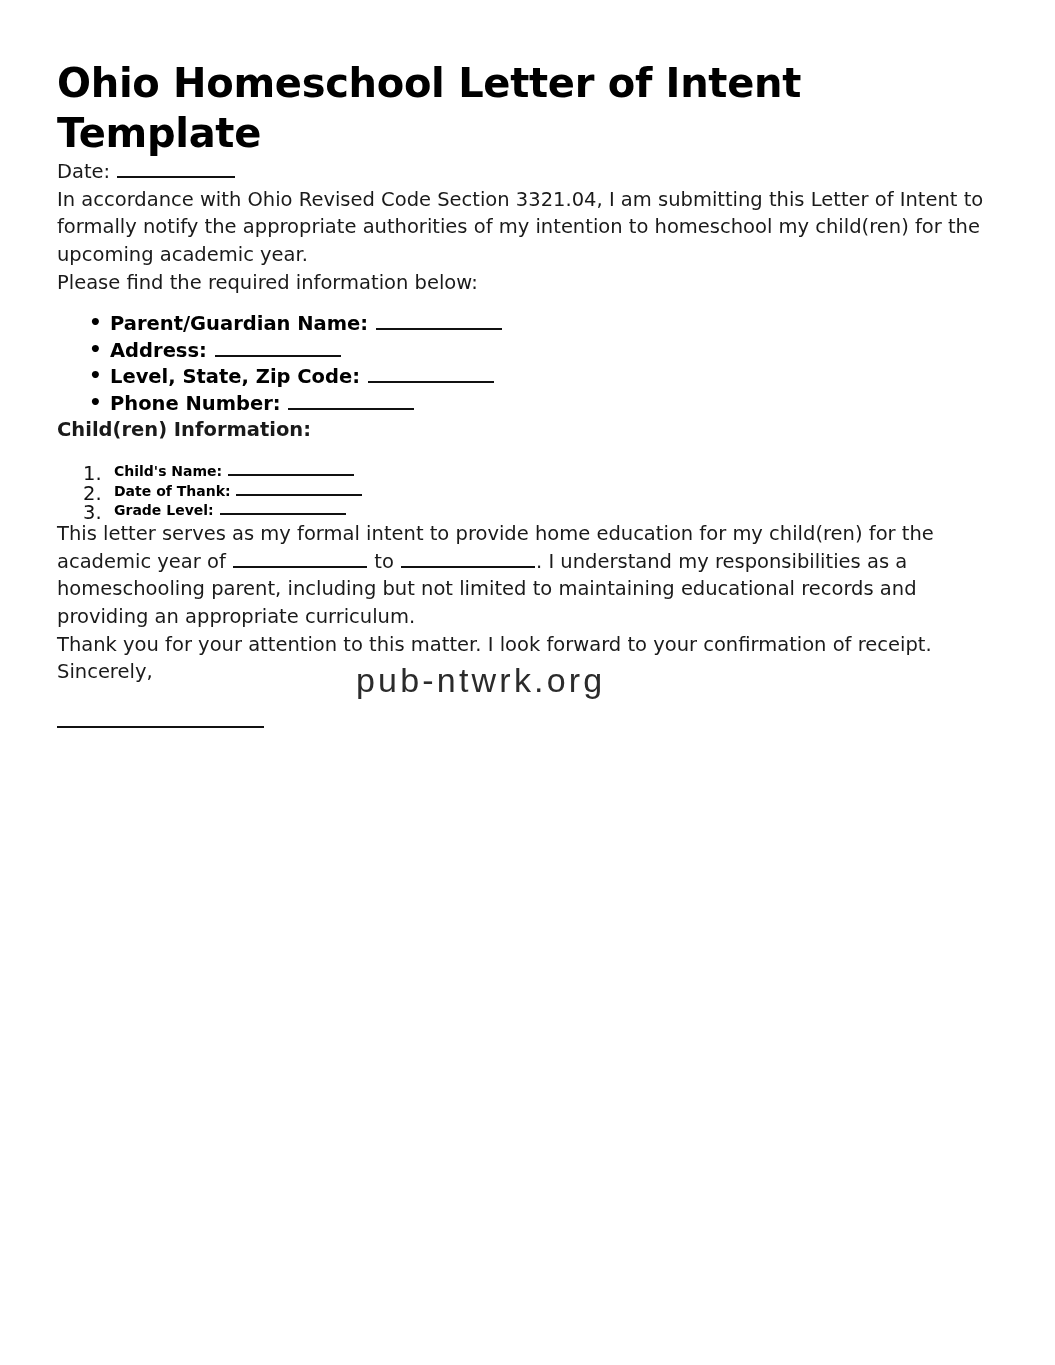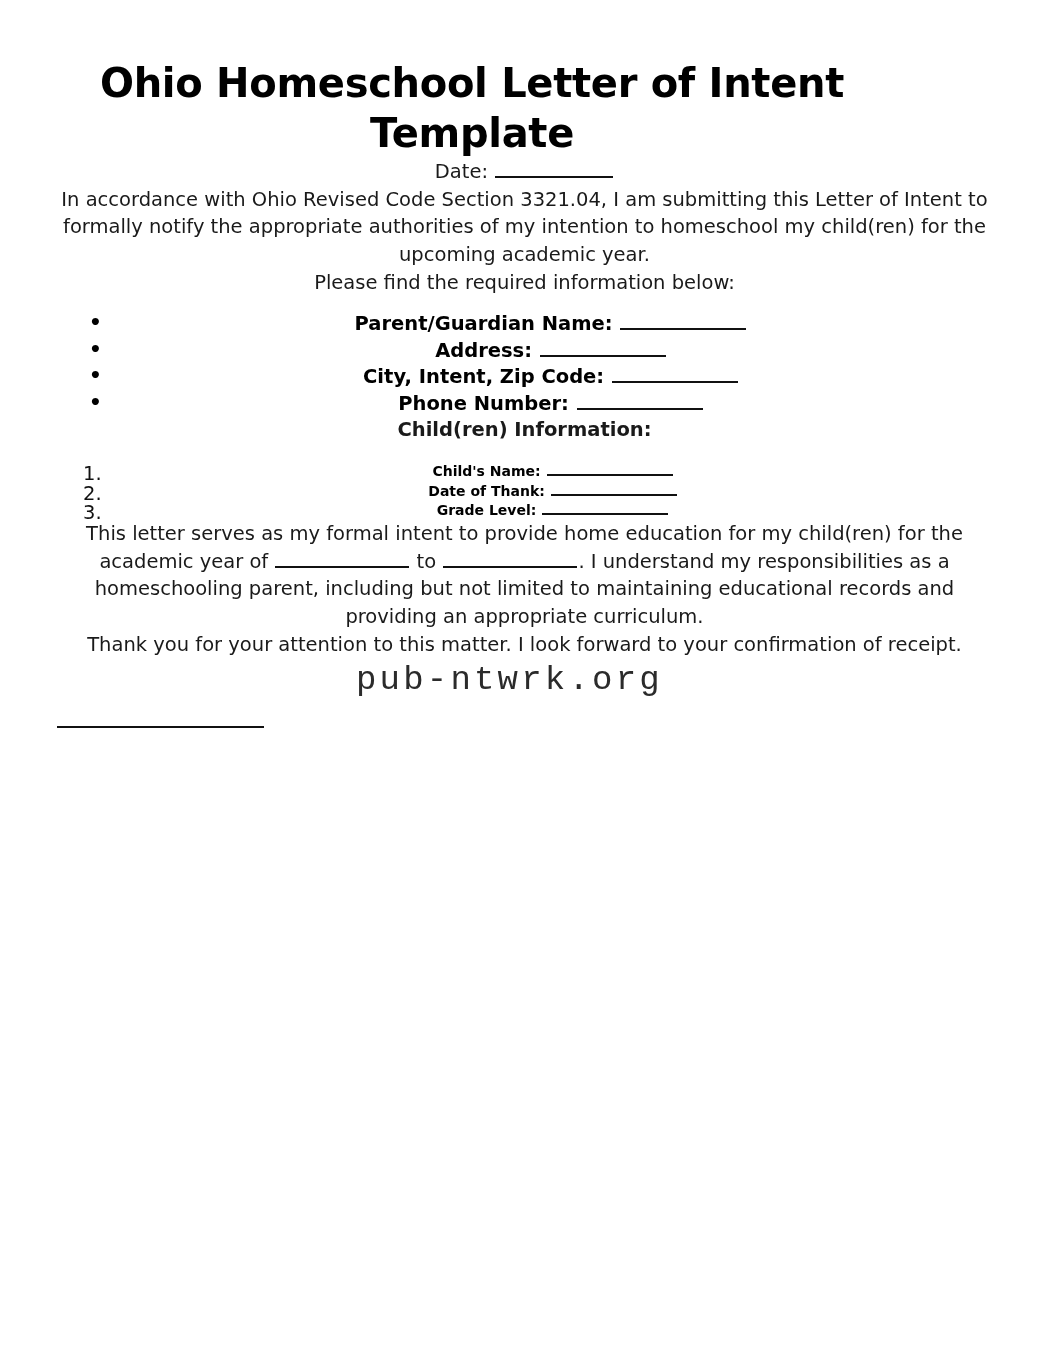--- a/index.html
+++ b/index.html
@@ -17,21 +17,20 @@
     overflow: hidden;
   }
 
   .page {
     position: relative;
     width: 1055px;
     height: 1365px;
     background: #ffffff;
     padding: 0;
     box-sizing: border-box;
-    text-align: center;
   }
 
   .content {
     position: absolute;
     left: 57px;
     top: 58px;
     width: 935px;
   }
 
   
@@ -138,21 +137,21 @@
     font-weight: normal;
     font-size: 19.5px;
     color: #111;
   }
 
   
   .watermark {
     position: absolute;
     left: 350px;
     top: 660px;
-    font-family: Liberation Mono, monospace;
+    font-family: Liberation Sans, sans-serif;
     font-size: 34px;
     letter-spacing: 3.2px;
     color: #2b2b2b;
     background: #ffffff;
     padding: 3px 6px 4px 6px;
     white-space: nowrap;
     z-index: 20;
     line-height: 1;
   }
 </style>
@@ -177,21 +176,21 @@
     <ul class="info-list">
       <li>
         <span>Parent/Guardian Name:</span>
         <span class="blank blank-md"></span>
       </li>
       <li>
         <span>Address:</span>
         <span class="blank blank-md"></span>
       </li>
       <li>
-        <span>City, Intent, Zip Code:</span>
+        <span>Level, State, Zip Code:</span>
         <span class="blank blank-md"></span>
       </li>
       <li>
         <span>Phone Number:</span>
         <span class="blank blank-md"></span>
       </li>
     </ul>
 
     <p class="para sub-head">Child(ren) Information:</p>
 

